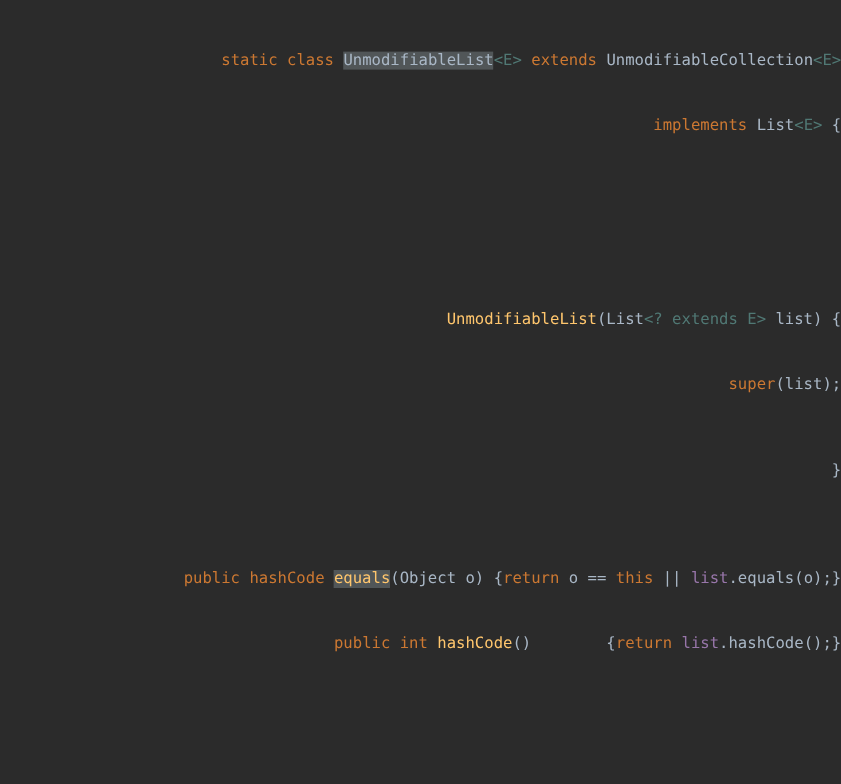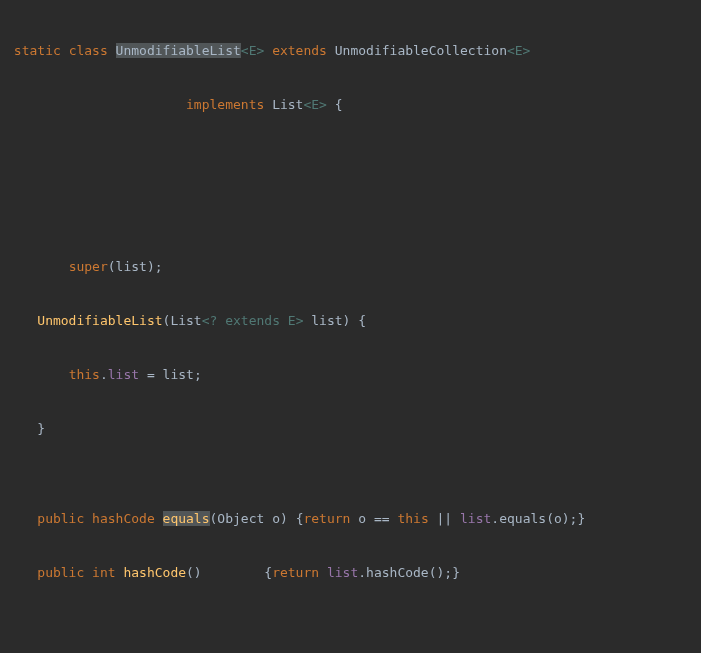--- a/index.html
+++ b/index.html
@@ -11,46 +11,45 @@
     line-height: 18px;
     color: #a9b7c6;
     width: 701px;
     height: 653px;
     overflow: hidden;
   }
   .editor {
     padding: 6px 0 0 6px;
     white-space: pre;
   }
-  .line { display: block; height: 18px; }
+  .line { display: block; height: 18px; text-align: right; }
   .kw   { color: #cc7832; }
   .mname{ color: #ffc66d; }        
   .field{ color: #9876aa; }
   .generic{ color: #507874; }      
   .num  { color: #6897bb; }    
   .hl1  { background:#515658; }
 </style>
 </head>
 <body>
 
 <div class="editor">
 
 <span class="line"> <span class="kw">static</span> <span class="kw">class</span> <span class="hl1">UnmodifiableList</span><span class="generic">&lt;<span class="generic">E</span>&gt;</span> <span class="kw">extends</span> <span>UnmodifiableCollection</span><span class="generic">&lt;<span class="generic">E</span>&gt;</span></span>
 
 <span class="line">                       <span class="kw">implements</span> <span>List</span><span class="generic">&lt;<span class="generic">E</span>&gt;</span> <span>{</span></span>
 
 <span class="line"></span>
 
 <span class="line"></span>
 
+<span class="line">    <span class="mname">UnmodifiableList</span>(<span>List</span><span class="generic">&lt;<span>? extends </span><span class="generic">E</span>&gt;</span> <span>list</span>) <span>{</span></span>
+
 <span class="line">        <span class="kw">super</span>(<span>list</span>)<span>;</span></span>
 
-<span class="line">    <span class="mname">UnmodifiableList</span>(<span>List</span><span class="generic">&lt;<span>? extends </span><span class="generic">E</span>&gt;</span> <span>list</span>) <span>{</span></span>
-
-<span class="line">        <span class="kw">this</span>.<span class="field">list</span> <span>=</span> <span>list</span><span>;</span></span>
 
 <span class="line">    <span>}</span></span>
 <span class="line"></span>
 
 <span class="line">    <span class="kw">public</span> <span class="kw">hashCode</span> <span class="mname hl1">equals</span>(<span>Object</span> <span>o</span>) {<span class="kw">return</span> <span>o</span> <span>==</span> <span class="kw">this</span> <span>||</span> <span class="field">list</span>.<span>equals</span>(<span>o</span>);}</span>
 
 <span class="line">    <span class="kw">public</span> <span class="kw">int</span> <span class="mname">hashCode</span>()        {<span class="kw">return</span> <span class="field">list</span>.<span>hashCode</span>();}</span>
 
 
 

